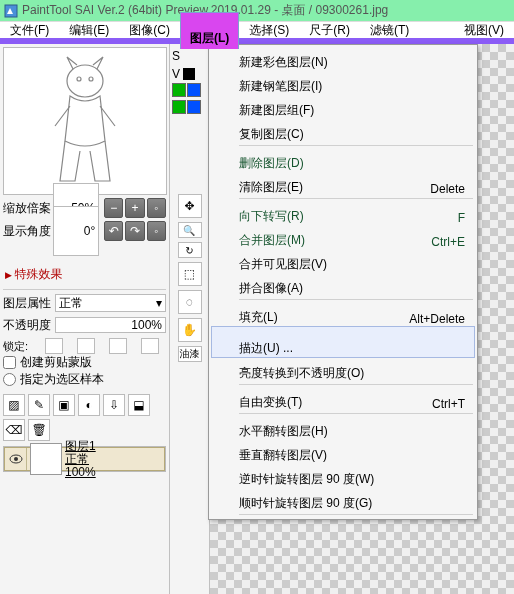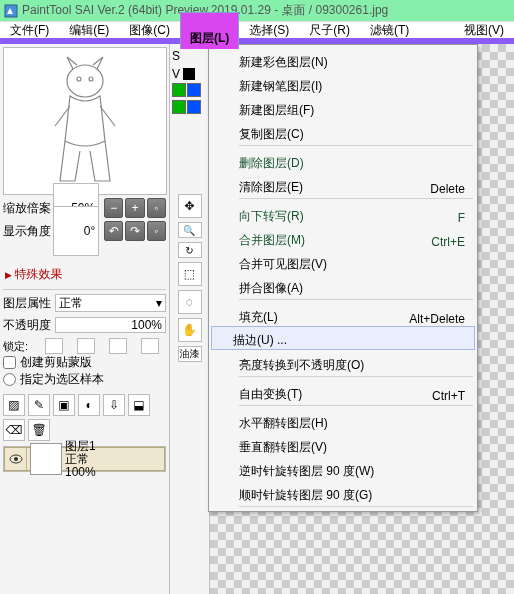--- a/index.html
+++ b/index.html
@@ -7,21 +7,21 @@
 .titlebar { height: 22px; background: #86efac; display: flex; align-items: center; padding: 0 4px; border-bottom: 1px solid #ddd; }
 .titlebar .icon { width: 14px; height: 14px; margin-right: 4px; display: inline-flex; }
 .titlebar .title { color: #555; }
 .menubar { height: 22px; background: #fff; display: flex; align-items: center; border-bottom: 6px solid #8b5cf6; }
 .menubar .item { padding: 2px 10px; cursor: default; }
 .menubar .item.open { background: #d946ef; border: 1px solid #7da2ce; border-bottom: none; padding: 17px 9px 2px 9px; position: relative; z-index: 101; font-weight: bold; }
 .menubar .gap { flex: 1; }
 .dropdown { position: absolute; left: 208px; top: 44px; width: 270px; background: #f5f5f5; border: 1px solid #999; box-shadow: 2px 2px 4px rgba(0,0,0,.25); z-index: 100; padding: 2px; }
 .dropdown .mi { height: 24px; display: flex; align-items: flex-end; padding-left: 28px; padding-right: 10px; position: relative; }
 .dropdown .mi.disabled { color: #14532d; }
-.dropdown .mi.hover { background: #e8eefc; border: 1px solid #a6b9e2; padding-left: 21px; padding-right: 9px; height: 24px; }
+.dropdown .mi.hover { background: #e8eefc; border: 1px solid #a6b9e2; padding-left: 27px; padding-right: 9px; height: 32px; }
 .dropdown .mi .shortcut { margin-left: auto; }
 .dropdown .sep { height: 1px; background: #d0d0d0; margin: 2px 2px 2px 28px; }
 .left-panel { position: absolute; left: 0; top: 44px; width: 170px; height: 550px; background: #f4f4f4; border-right: 1px solid #c0c0c0; padding: 3px; }
 .thumb { width: 164px; height: 148px; background: #fff; border: 1px solid #bbb; display: flex; align-items: center; justify-content: center; }
 .thumb svg { width: 100px; height: 140px; }
 .row { display: flex; align-items: center; margin-top: 3px; height: 20px; }
 .row .label { width: 52px; }
 .row .value { width: 48px; text-align: right; background: #fff; border: 1px solid #bbb; padding: 17px 3px; margin-right: 3px; }
 .sqbtn { width: 20px; height: 20px; background: linear-gradient(#888,#666); color: #fff; border: 1px solid #555; display: inline-flex; align-items: center; justify-content: center; margin-left: 2px; border-radius: 2px; cursor: pointer; }
 .tri-link { color: #b00000; margin-top: 23px; padding: 2px; }
@@ -32,21 +32,21 @@
 .field-row .select { flex: 1; background: #fff; border: 1px solid #bbb; height: 18px; padding: 1px 3px; display: flex; align-items: center; justify-content: space-between; }
 .field-row .slider { flex: 1; height: 16px; background: linear-gradient(90deg, #fff 0%, #fff 100%); border: 1px solid #bbb; text-align: right; padding: 0 3px; line-height: 14px; }
 .lock-row { display: flex; align-items: center; gap: 14px; margin-top: 3px; }
 .lock-row .lk { font-size: 11px; margin-right: 3px; }
 .lock-row .lbox { width: 18px; height: 16px; border: 1px solid #bbb; background: #fff; }
 .checkrow { display: flex; align-items: center; height: 17px; }
 .checkrow input { margin-right: 4px; }
 .tool-icons { display: flex; gap: 3px; margin-top: 6px; flex-wrap: wrap; }
 .tool-icons .ti { width: 22px; height: 22px; border: 1px solid #bbb; background: #fff; display: flex; align-items: center; justify-content: center; }
 .layer-list { margin-top: 5px; border: 1px solid #bbb; background: #fff; }
-.layer-item { display: flex; align-items: center; height: 24px; background: #efe7d0; border: 1px solid #b5a978; }
+.layer-item { display: flex; align-items: center; height: 24px; background: #efe7d0; border: 1px solid #b5a978; text-decoration: underline; }
 .layer-item .eye { width: 22px; border-right: 1px solid #c0b890; display: flex; align-items: center; justify-content: center; height: 100%; }
 .layer-item .lth { width: 32px; height: 32px; background: #fff; border: 1px solid #999; margin: 0 3px; }
 .layer-item .linfo { font-size: 11px; line-height: 13px; }
 .canvas-area { position: absolute; left: 170px; top: 44px; right: 0; bottom: 0; background-image: linear-gradient(45deg,#ccc 25%,transparent 25%),linear-gradient(-45deg,#ccc 25%,transparent 25%),linear-gradient(45deg,transparent 75%,#ccc 75%),linear-gradient(-45deg,transparent 75%,#ccc 75%); background-size: 16px 16px; background-position: 0 0,0 8px,8px -8px,-8px 0; }
 .toprow { position: absolute; left: 170px; top: 44px; width: 40px; background: #f4f4f4; padding: 3px 2px; height: 550px; border-right: 1px solid #c0c0c0; }
 .toprow .lbl { height: 18px; display: flex; align-items: center; }
 .swatches { display: flex; gap: 1px; margin-bottom: 3px; }
 .swatch { width: 14px; height: 14px; border: 1px solid #666; }
 .vtools { margin-top: 80px; display: flex; flex-direction: column; gap: 4px; align-items: center; }
 .vtool { width: 24px; height: 24px; border: 1px solid #bbb; background: #fff; display: flex; align-items: center; justify-content: center; }

